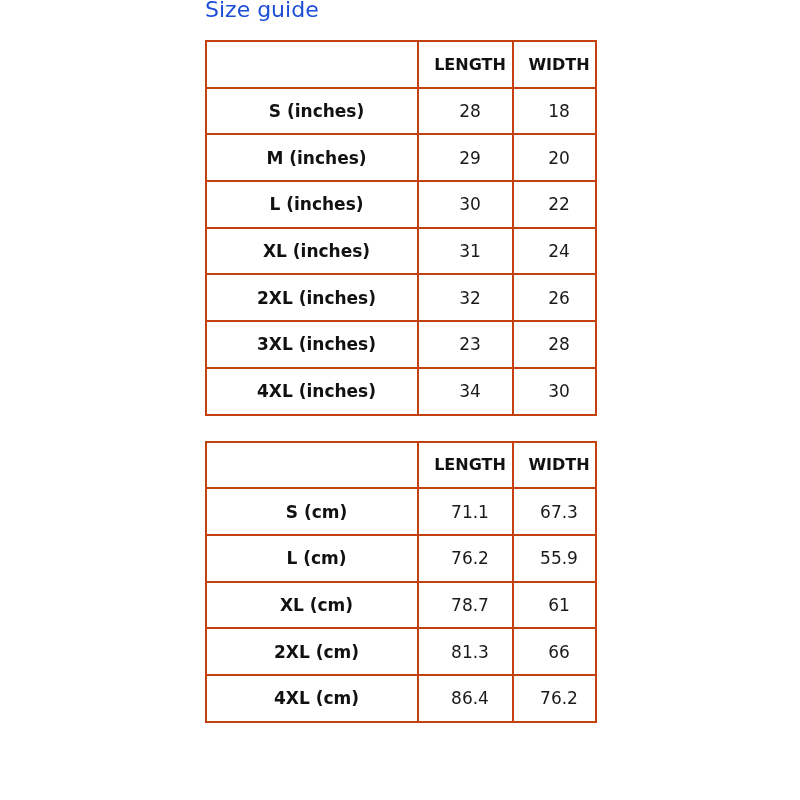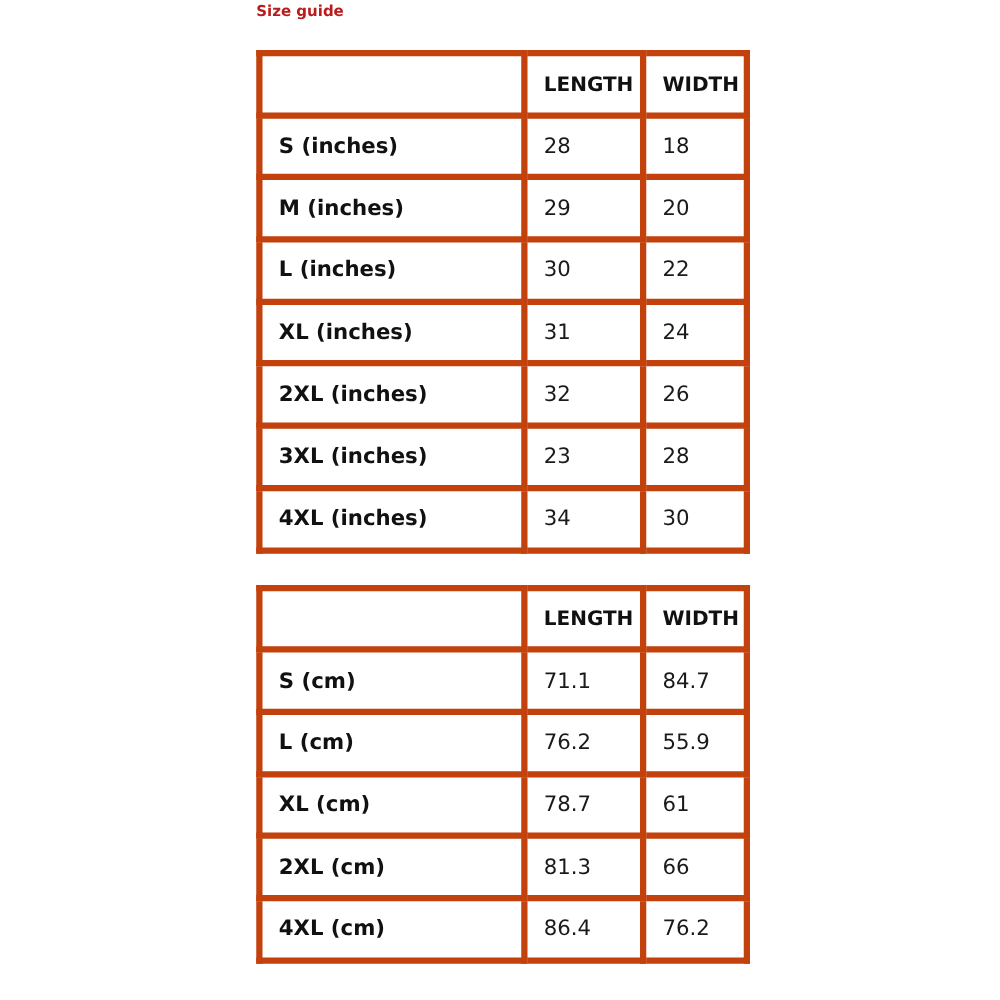--- a/index.html
+++ b/index.html
@@ -12,44 +12,44 @@
     font-family: "DejaVu Sans", "Liberation Sans", sans-serif;
     color: #111111;
   }
   .container {
     width: 390px;
     margin: 0 auto;
   }
   .size-guide-title {
     margin: 0;
     padding: 0;
-    font-size: 12px;
+    font-size: 22px;
     line-height: 19px;
-    font-weight: bold;
-    color: #b91c1c;
+    font-weight: normal;
+    color: #1d4ed8;
     letter-spacing: 0;
   }
   table.size-table {
     border-collapse: collapse;
     table-layout: fixed;
     width: 390px;
     margin-top: 21px;
     background: #ffffff;
   }
   table.size-table.second {
     margin-top: 25px;
   }
   col.c-label { width: 212px; }
   col.c-length { width: 95px; }
   col.c-width { width: 83px; }
   .size-table th, .size-table td {
-    border: 5px solid #c2410c;
+    border: 2px solid #c2410c;
     height: 44.7px;
     padding: 0 4px 0 13px;
-    text-align: left;
+    text-align: center;
     vertical-align: middle;
     font-size: 17px;
     font-weight: normal;
     color: #1a1a1a;
     white-space: nowrap;
     overflow: hidden;
   }
   .size-table thead th {
     font-weight: bold;
     font-size: 16px;
@@ -129,21 +129,21 @@
       <tr>
         <th></th>
         <th>LENGTH</th>
         <th>WIDTH</th>
       </tr>
     </thead>
     <tbody>
       <tr>
         <th>S (cm)</th>
         <td>71.1</td>
-        <td>84.7</td>
+        <td>67.3</td>
       </tr>
       <tr>
         <th>L (cm)</th>
         <td>76.2</td>
         <td>55.9</td>
       </tr>
       <tr>
         <th>XL (cm)</th>
         <td>78.7</td>
         <td>61</td>

